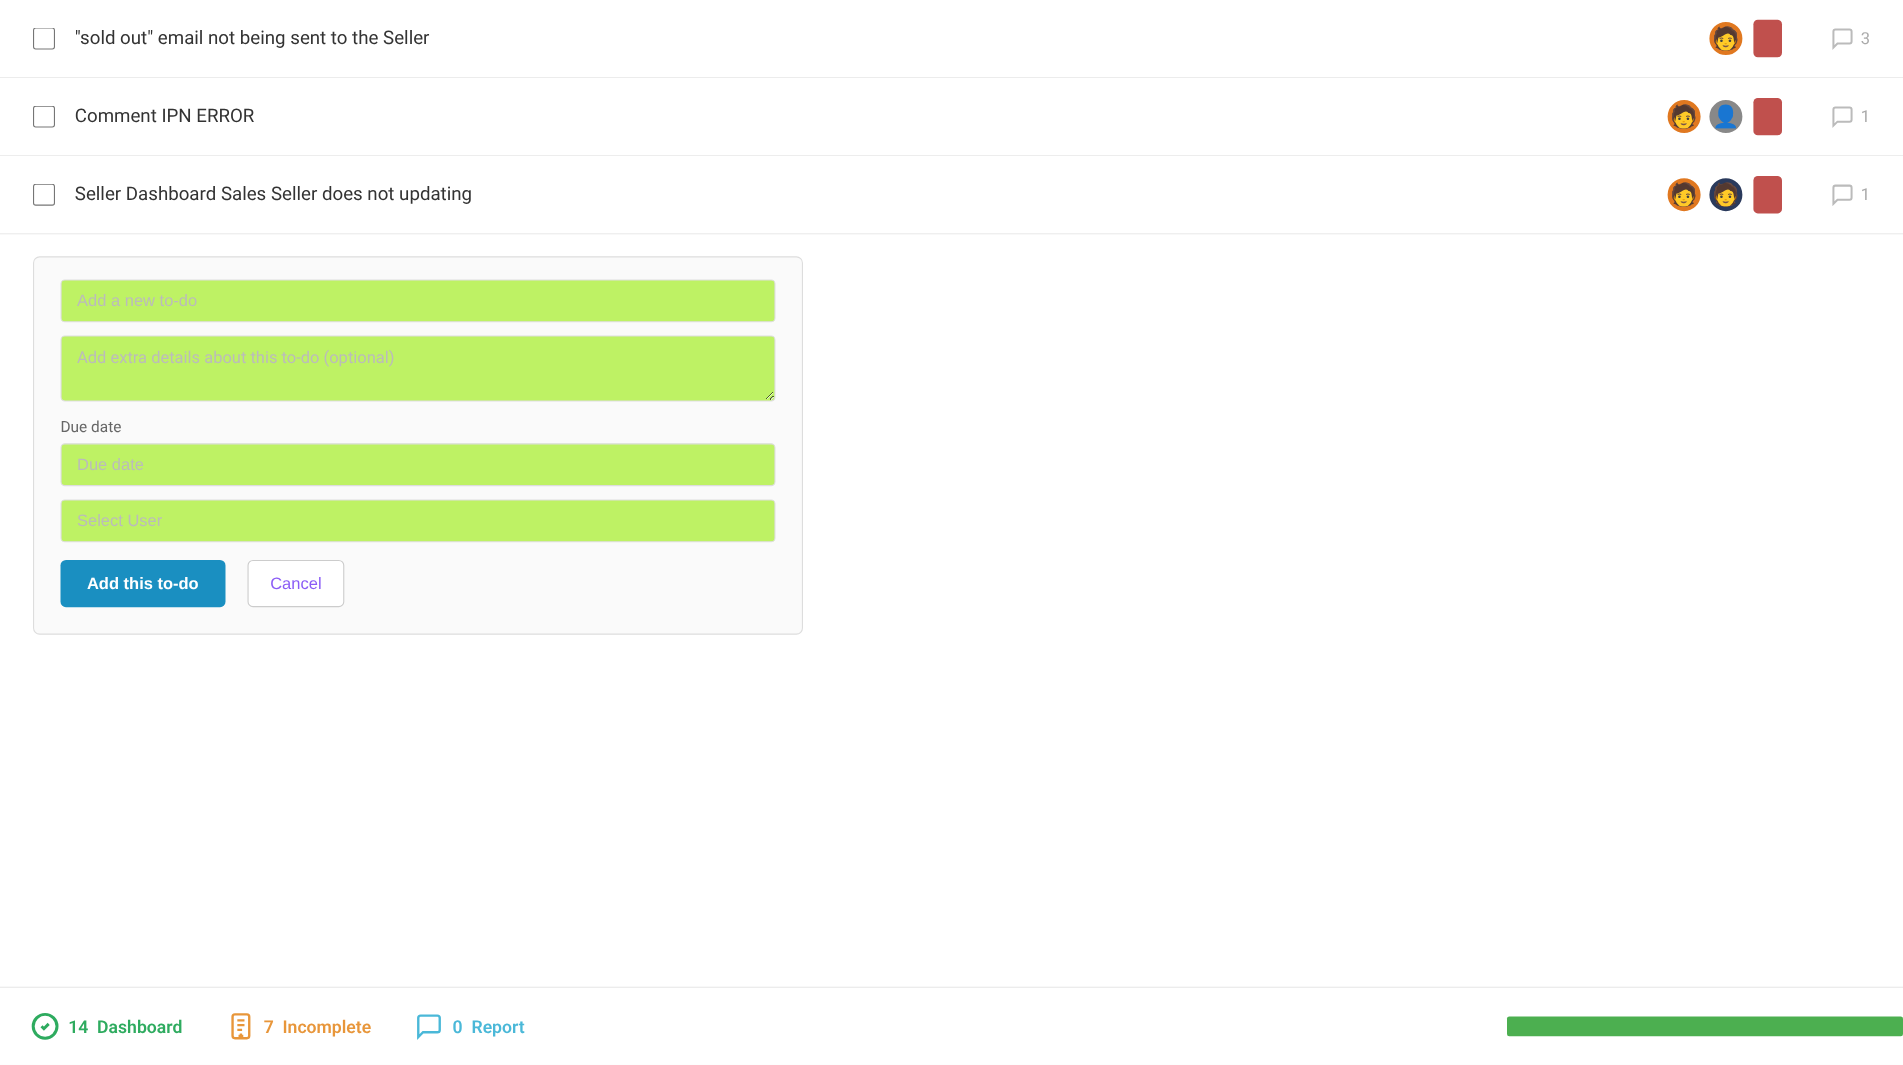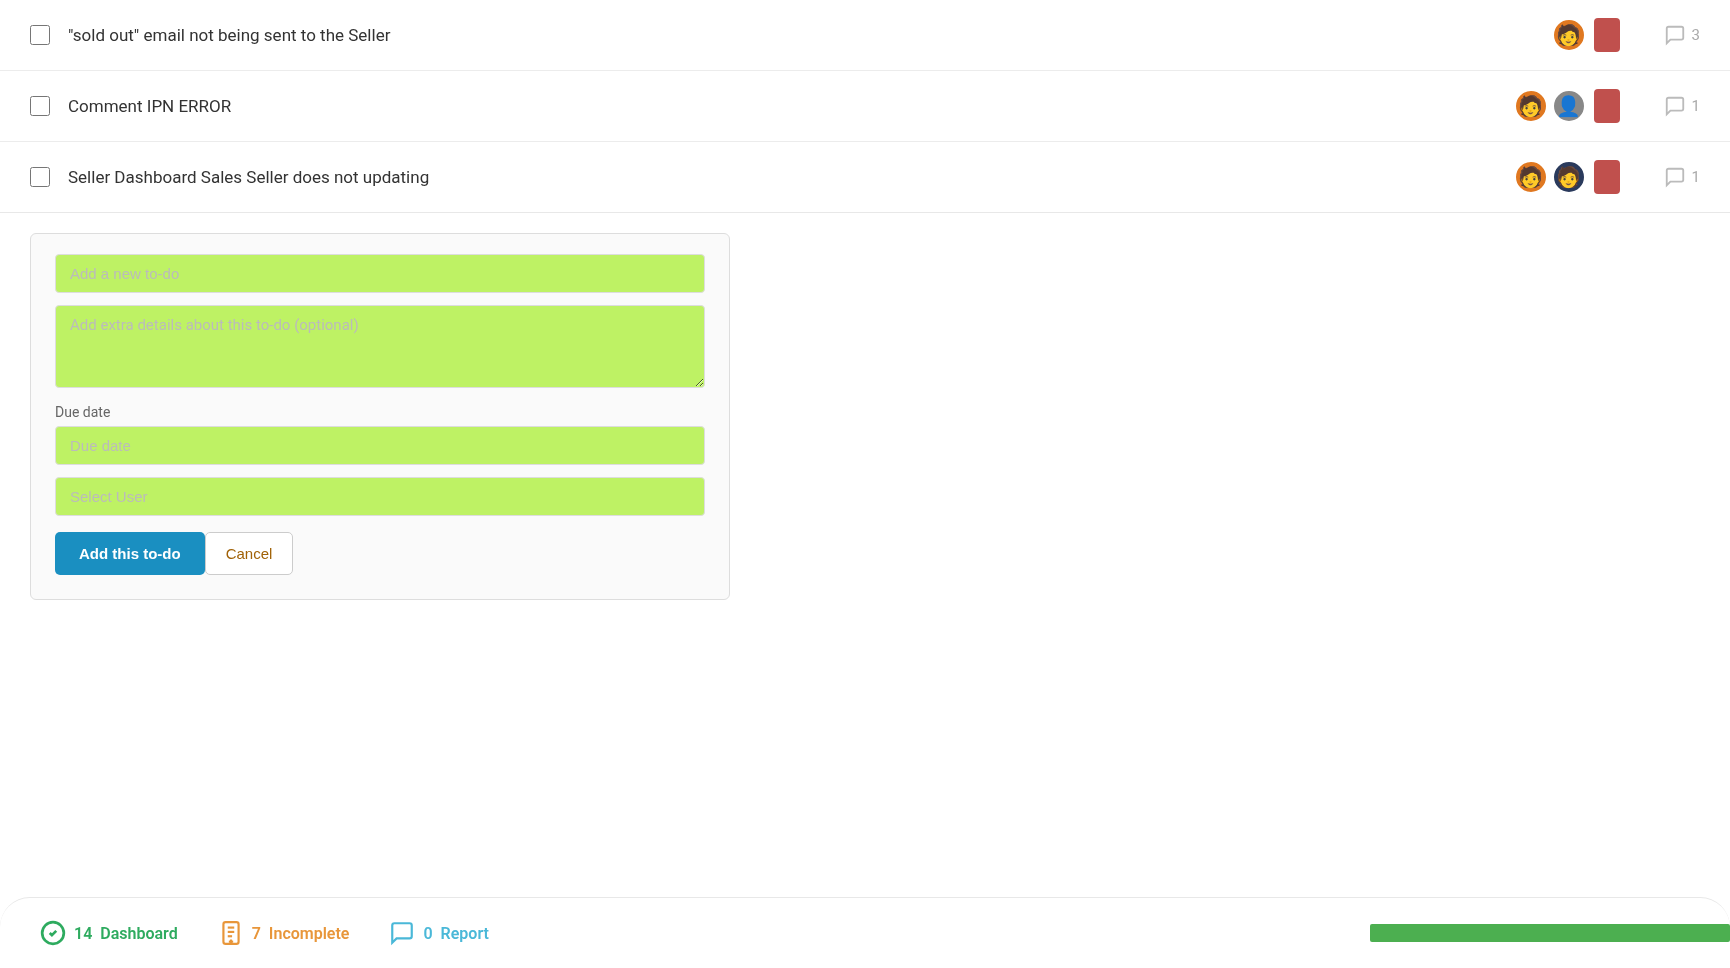--- a/index.html
+++ b/index.html
@@ -104,72 +104,71 @@
       background: #bef264;
       margin-bottom: 12px;
       outline: none;
     }
 
     .form-field::placeholder {
       color: #bbb;
     }
 
     textarea.form-field {
-      height: 83px;
+      height: 60px;
       resize: vertical;
       font-family: inherit;
     }
 
     .form-label {
       font-size: 14px;
       color: #666;
       margin-bottom: 6px;
       display: block;
     }
 
     .form-buttons {
       display: flex;
-      gap: 0;
+      gap: 20px;
       margin-top: 4px;
     }
 
     .btn-primary {
       background: #1a8fc1;
       color: #fff;
       border: none;
       padding: 12px 24px;
       border-radius: 5px;
       font-size: 15px;
       font-weight: 600;
       cursor: pointer;
     }
 
     .btn-cancel {
       background: #fff;
-      color: #a16207;
+      color: #8b5cf6;
       border: 1px solid #ccc;
       padding: 12px 20px;
       border-radius: 5px;
       font-size: 15px;
       cursor: pointer;
     }
 
     
     .footer-stats {
       position: absolute;
       bottom: 0;
       left: 0;
       right: 0;
       background: #fff;
       border-top: 1px solid #e8e8e8;
-      padding: 22px 40px;
+      padding: 22px 28px;
       display: flex;
       align-items: center;
       gap: 40px;
-      border-radius: 30px;
     }
 
     .stat-item {
       display: flex;
       align-items: center;
       gap: 8px;
       font-size: 16px;
       font-weight: 600;
     }
 

